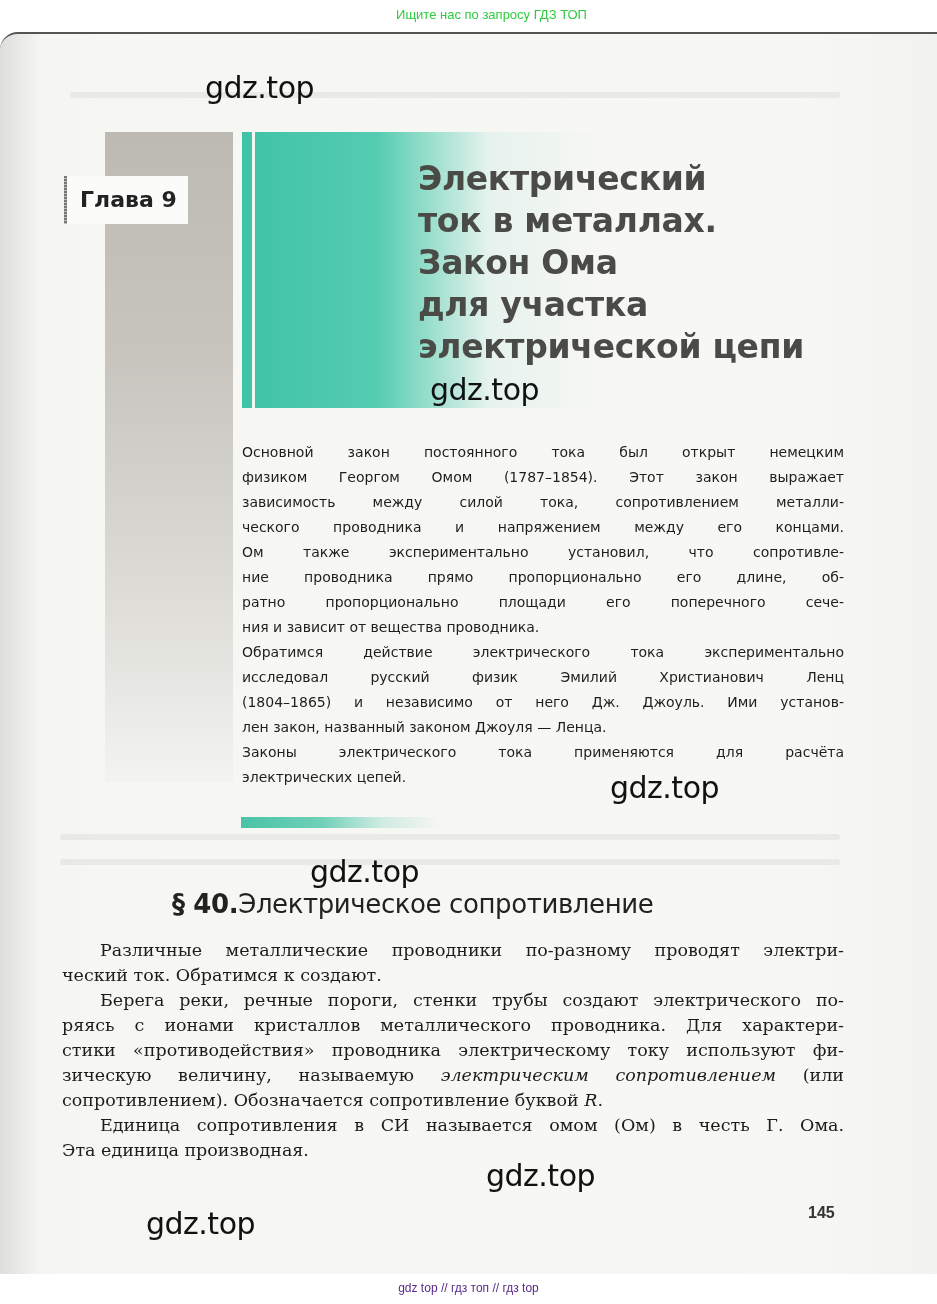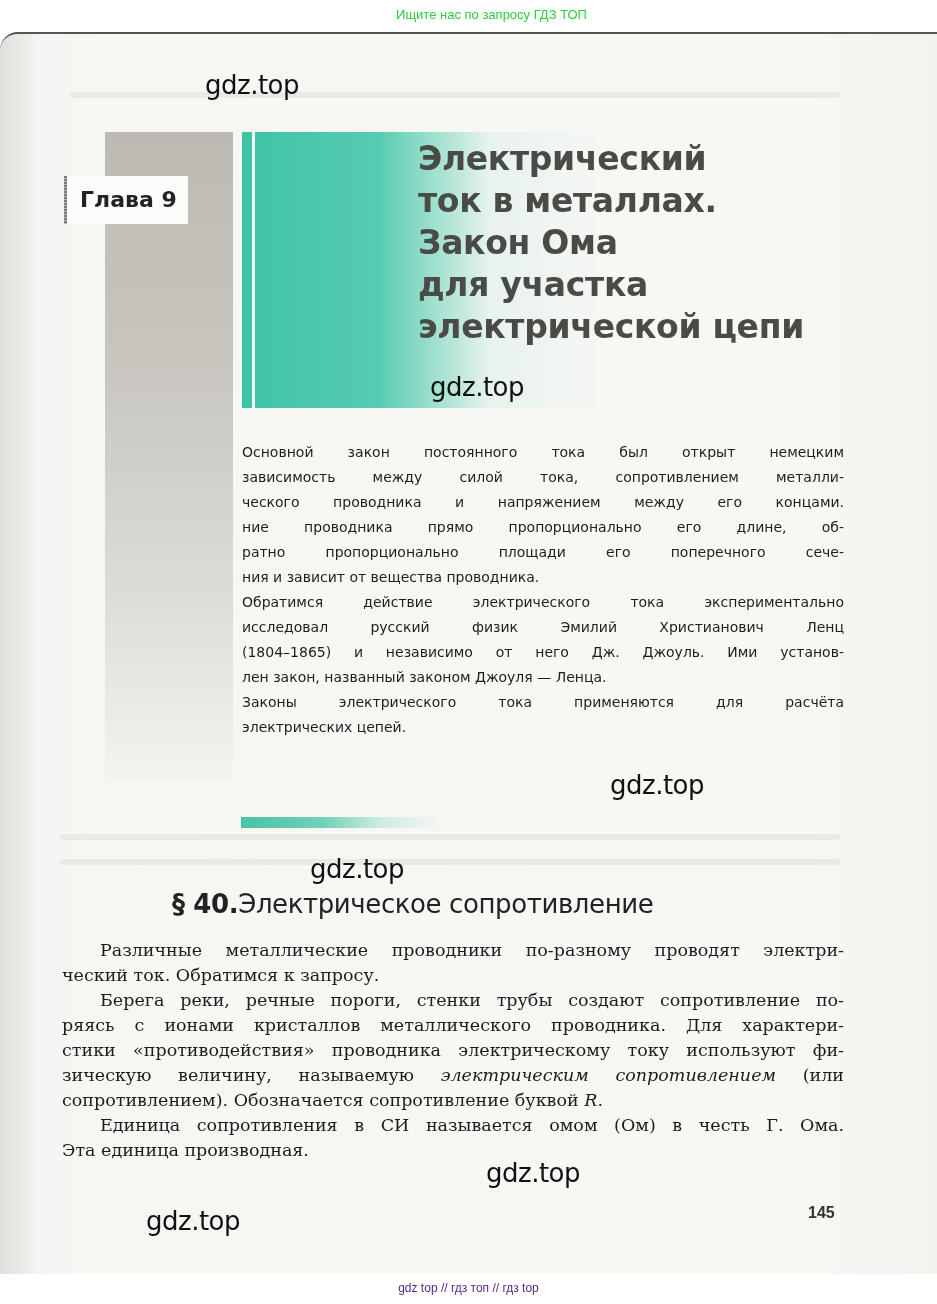--- a/index.html
+++ b/index.html
@@ -47,21 +47,21 @@
     }
     .teal-block {
       position: absolute; left: 242px; top: 98px; width: 450px; height: 276px;
       background: linear-gradient(90deg, #3fc3a6 0%, #55ccb1 30%, #8fdcc8 40%, rgba(220,240,234,0.6) 55%, rgba(244,246,243,0) 80%);
     }
     .teal-block .stripe {
       position: absolute; left: 10px; top: 0; width: 3px; height: 100%;
       background: #f0f7f4;
     }
     .chapter-title {
-      position: absolute; left: 418px; top: 104px; width: 460px;
+      position: absolute; left: 418px; top: 124px; width: 460px;
       font-family: "DejaVu Sans", sans-serif; font-weight: bold; font-size: 33px;
       line-height: 42px; color: #4a4a46; letter-spacing: -0.3px;
     }
     .chapter-title div { white-space: nowrap; }
     .intro {
       position: absolute; left: 242px; top: 406px; width: 602px;
       font-family: "DejaVu Sans", sans-serif; font-size: 14px; line-height: 25px;
       color: #1e1e1e; text-align: justify;
     }
     .intro .ln { display: block; text-align: justify; text-align-last: justify; white-space: nowrap; }
@@ -83,21 +83,21 @@
     }
     .body-text .ln { display: block; white-space: nowrap; text-align: justify; text-align-last: justify; }
     .body-text .ln.indent { padding-left: 38px; }
     .body-text .ln.last { text-align-last: left; }
     .body-text em { font-style: italic; }
     .page-number {
       position: absolute; left: 808px; top: 1170px;
       font-family: Liberation Sans, sans-serif; font-weight: bold; font-size: 16px; color: #333;
     }
     .watermark {
-      position: absolute; font-family: "DejaVu Sans", sans-serif; font-size: 26px;
+      position: absolute; font-family: "DejaVu Sans", sans-serif; font-size: 30px;
       color: #111; white-space: nowrap; letter-spacing: -0.5px;
     }
     .bottom-banner {
       position: absolute; left: 0; top: 1276px; width: 937px; height: 24px;
       text-align: center; font-family: "Liberation Sans", sans-serif;
       font-size: 12px; line-height: 24px; color: #5a2a8a;
     }
   </style>
 </head>
 <body>
@@ -125,43 +125,45 @@
   <div class="chapter-title">
     <div>Электрический</div>
     <div>ток в металлах.</div>
     <div>Закон Ома</div>
     <div>для участка</div>
     <div>электрической цепи</div>
   </div>
 
   <div class="intro">
     <span class="ln">Основной закон постоянного тока был открыт немецким</span>
+    <span class="ln">физиком Георгом Омом (1787–1854). Этот закон выражает</span>
     <span class="ln">зависимость между силой тока, сопротивлением металли-</span>
     <span class="ln">ческого проводника и напряжением между его концами.</span>
+    <span class="ln">Ом также экспериментально установил, что сопротивле-</span>
     <span class="ln">ние проводника прямо пропорционально его длине, об-</span>
     <span class="ln">ратно пропорционально площади его поперечного сече-</span>
     <span class="ln last">ния и зависит от вещества проводника.</span>
     <span class="ln">Обратимся действие электрического тока экспериментально</span>
     <span class="ln">исследовал русский физик Эмилий Христианович Ленц</span>
     <span class="ln">(1804–1865) и независимо от него Дж. Джоуль. Ими установ-</span>
     <span class="ln last">лен закон, названный законом Джоуля — Ленца.</span>
     <span class="ln">Законы электрического тока применяются для расчёта</span>
     <span class="ln last">электрических цепей.</span>
   </div>
 
   <div class="teal-rule"></div>
 
   <div class="section-heading">
     <span class="num">§ 40.</span><span>Электрическое сопротивление</span>
   </div>
 
   <div class="body-text">
     <span class="ln indent">Различные металлические проводники по-разному проводят электри-</span>
-    <span class="ln last">ческий ток. Обратимся к запросу.</span>
-    <span class="ln indent">Берега реки, речные пороги, стенки трубы создают сопротивление по-</span>
+    <span class="ln last">ческий ток. Обратимся к создают.</span>
+    <span class="ln indent">Берега реки, речные пороги, стенки трубы создают электрического по-</span>
     <span class="ln">ряясь с ионами кристаллов металлического проводника. Для характери-</span>
     <span class="ln">стики «противодействия» проводника электрическому току используют фи-</span>
     <span class="ln"><span>зическую величину, называемую </span><em>электрическим сопротивлением</em><span> (или</span></span>
     <span class="ln last"><span>сопротивлением). Обозначается сопротивление буквой </span><em>R</em><span>.</span></span>
     <span class="ln indent">Единица сопротивления в СИ называется омом (Ом) в честь Г. Ома.</span>
     <span class="ln last">Эта единица производная.</span>
   </div>
 
   <div class="page-number">145</div>
 

